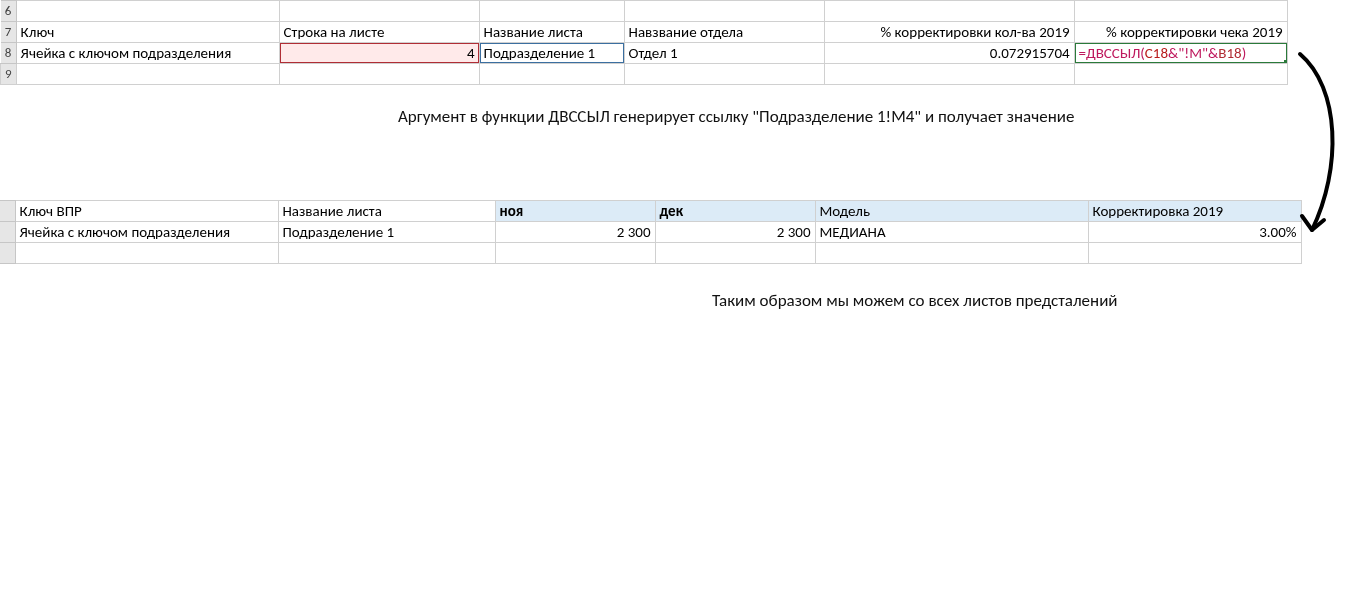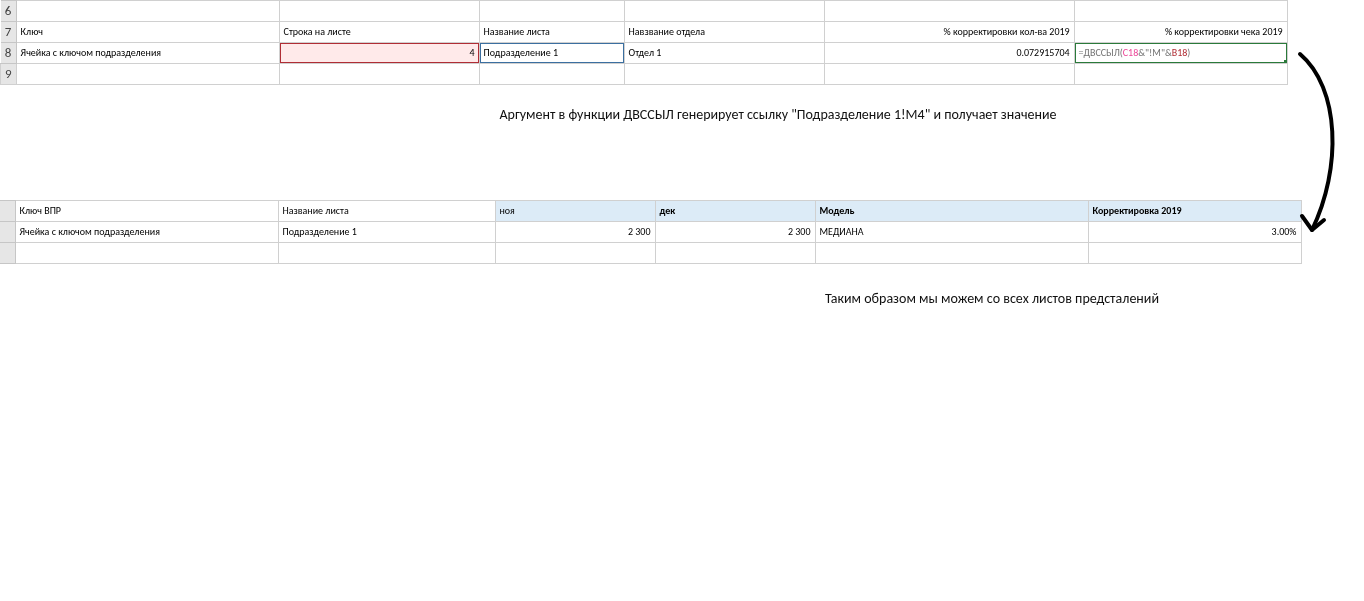--- a/index.html
+++ b/index.html
@@ -20,21 +20,21 @@
     border: 1px solid #c6c6c6;
     border-left: none;
     font-size: 13px;
     color: #444;
     text-align: center;
     vertical-align: middle;
   }
   td {
     height: 21px;
     padding: 1px 4px;
-    font-size: 10px;
+    font-size: 15px;
     line-height: 18px;
     border: 1px solid #d0d0d0;
     background: #fff;
     white-space: nowrap;
     overflow: hidden;
     vertical-align: bottom;
   }
   table { border-collapse: collapse; }
   .colA { width: 263px; }
   .colB { width: 200px; margin-top: 28px; }
@@ -52,24 +52,23 @@
   }
   .formula-cell .fill-handle {
     position: absolute; right: -3px; bottom: -3px;
     width: 6px; height: 6px; background: #2a7a3a;
   }
   .num { text-align: right; }
   .blank-row td { border: 1px solid #d0d0d0; }
 
   .annot {
     position: absolute;
-    font-size: 14px;
+    font-size: 17px;
     color: #111;
     line-height: 1.5;
-    text-align: center;
   }
   .annot1 { left: 398px; top: 104px; width: 760px; }
   .annot2 { left: 712px; top: 288px; width: 560px; }
 
   .tbl2 { position: absolute; top: 200px; left: 0; }
   .t2colA { width: 263px; }
   .t2colB { width: 217px; }
   .t2colC { width: 160px; }
   .t2colD { width: 160px; }
   .t2colE { width: 273px; }
@@ -83,22 +82,22 @@
     font-size: 13px;
   }
 
   .arrow {
     position: absolute;
     top: 48px;
     left: 1292px;
     pointer-events: none;
   }
 
-  .formula .fn { color: #737373; }
-  .formula .ref1 { color: #ec4899; }
+  .formula .fn { color: #be185d; }
+  .formula .ref1 { color: #b91c1c; }
   .formula .ref2 { color: #b02d35; }
 </style>
 </head>
 <body>
 
 <table class="sheet">
   <tbody>
       <tr>
     <td class="rowhead">6</td>
     <td class="colA"></td>
@@ -146,24 +145,24 @@
 <div class="annot annot1">
   <div>Аргумент в функции ДВССЫЛ генерирует ссылку "Подразделение 1!M4" и получает значение</div>
 </div>
 
 <table class="tbl2">
   <tbody>
       <tr>
     <td class="rowhead2"></td>
     <td class="t2colA">Ключ ВПР</td>
     <td class="t2colB">Название листа</td>
-    <td class="t2colC hdr" style="font-weight:normal">ноя</td>
+    <td class="t2colC hdr" style="font-weight:bold">ноя</td>
     <td class="t2colD hdr" style="font-weight:bold">дек</td>
-    <td class="t2colE hdr" style="font-weight:bold">Модель</td>
-    <td class="t2colF hdr" style="font-weight:bold">Корректировка 2019</td>
+    <td class="t2colE hdr" style="font-weight:normal">Модель</td>
+    <td class="t2colF hdr" style="font-weight:normal">Корректировка 2019</td>
   </tr>
   <tr>
     <td class="rowhead2"></td>
     <td class="t2colA">Ячейка с ключом подразделения</td>
     <td class="t2colB">Подразделение 1</td>
     <td class="t2colC num">2 300</td>
     <td class="t2colD num">2 300</td>
     <td class="t2colE">МЕДИАНА</td>
     <td class="t2colF num">3.00%</td>
   </tr>

